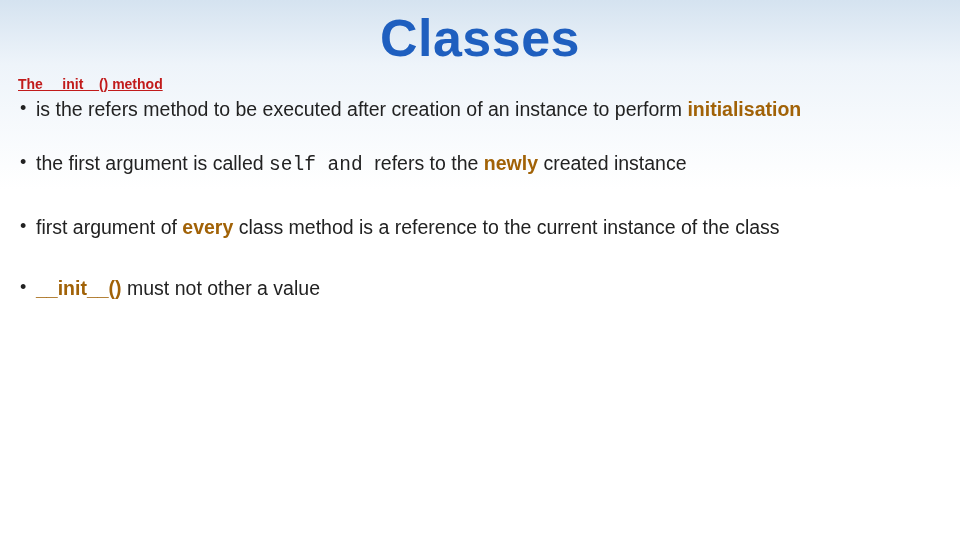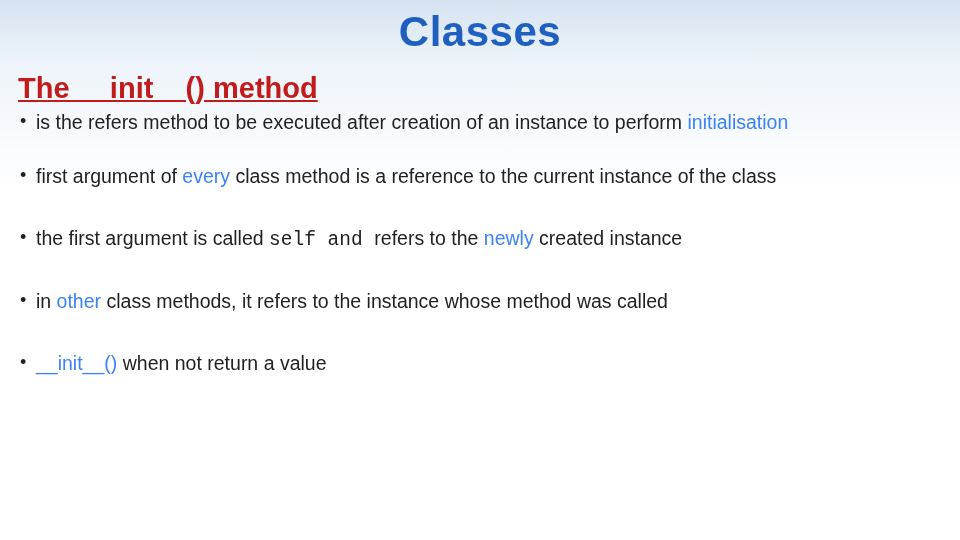--- a/index.html
+++ b/index.html
@@ -13,30 +13,30 @@
   body {
     background: linear-gradient(to bottom, #d5e3f0 0%, #eef4fa 12%, #ffffff 35%);
     box-sizing: border-box;
     padding: 8px 18px 0 18px;
   }
   .title {
     text-align: center;
     color: #1f5fbf;
     font-family: "Trebuchet MS", "Candara", sans-serif;
     font-weight: 700;
-    font-size: 42px;
+    font-size: 52px;
     margin: 0 0 4px 0;
     letter-spacing: 0.5px;
   }
   .subtitle {
     color: #c11b1b;
     font-weight: bold;
-    font-size: 29px;
+    font-size: 14px;
     text-decoration: underline;
-    margin: 16px 0 6px 0;
+    margin: 8px 0 6px 0;
   }
   ul.bullets {
     list-style: none;
     padding: 0;
     margin: 0;
   }
   ul.bullets > li {
     position: relative;
     padding-left: 18px;
     font-size: 19.5px;
@@ -48,49 +48,46 @@
     margin-bottom: 30px;
   }
   ul.bullets > li::before {
     content: "•";
     position: absolute;
     left: 2px;
     top: 0;
     color: #222;
     font-size: 18px;
   }
-  .red-b { color: #3b82f6; font-weight: normal; }
+  .red-b { color: #a16207; font-weight: bold; }
   .mono {
     font-family: "Courier New", Courier, monospace;
     font-size: 19.5px;
   }
 </style>
 </head>
 <body>
 
 <h1 class="title">Classes</h1>
 
 <div class="subtitle">The __init__() method</div>
 
 <ul class="bullets">
 
   <li>
     <span>is the refers method to be executed after creation of an instance to perform </span><span class="red-b">initialisation</span>
   </li>
 
   <li>
-    <span>first argument of </span><span class="red-b">every</span><span> class method is a reference to the current instance of the class</span>
-  </li>
-
-  <li>
     <span>the first argument is called </span><span class="mono">self</span><span class="mono"> and </span><span>refers to the </span><span class="red-b">newly</span><span> created instance</span>
   </li>
 
   <li>
-    <span> in </span><span class="red-b">other</span><span> class methods, it refers to the instance whose method was called</span>
+    <span>first argument of </span><span class="red-b">every</span><span> class method is a reference to the current instance of the class</span>
   </li>
 
 
+
   <li>
-    <span class="red-b">__init__()</span><span> when not return a value</span>
+    <span class="red-b">__init__()</span><span> must not other a value</span>
   </li>
 
 </ul>
 
 </body></html>

